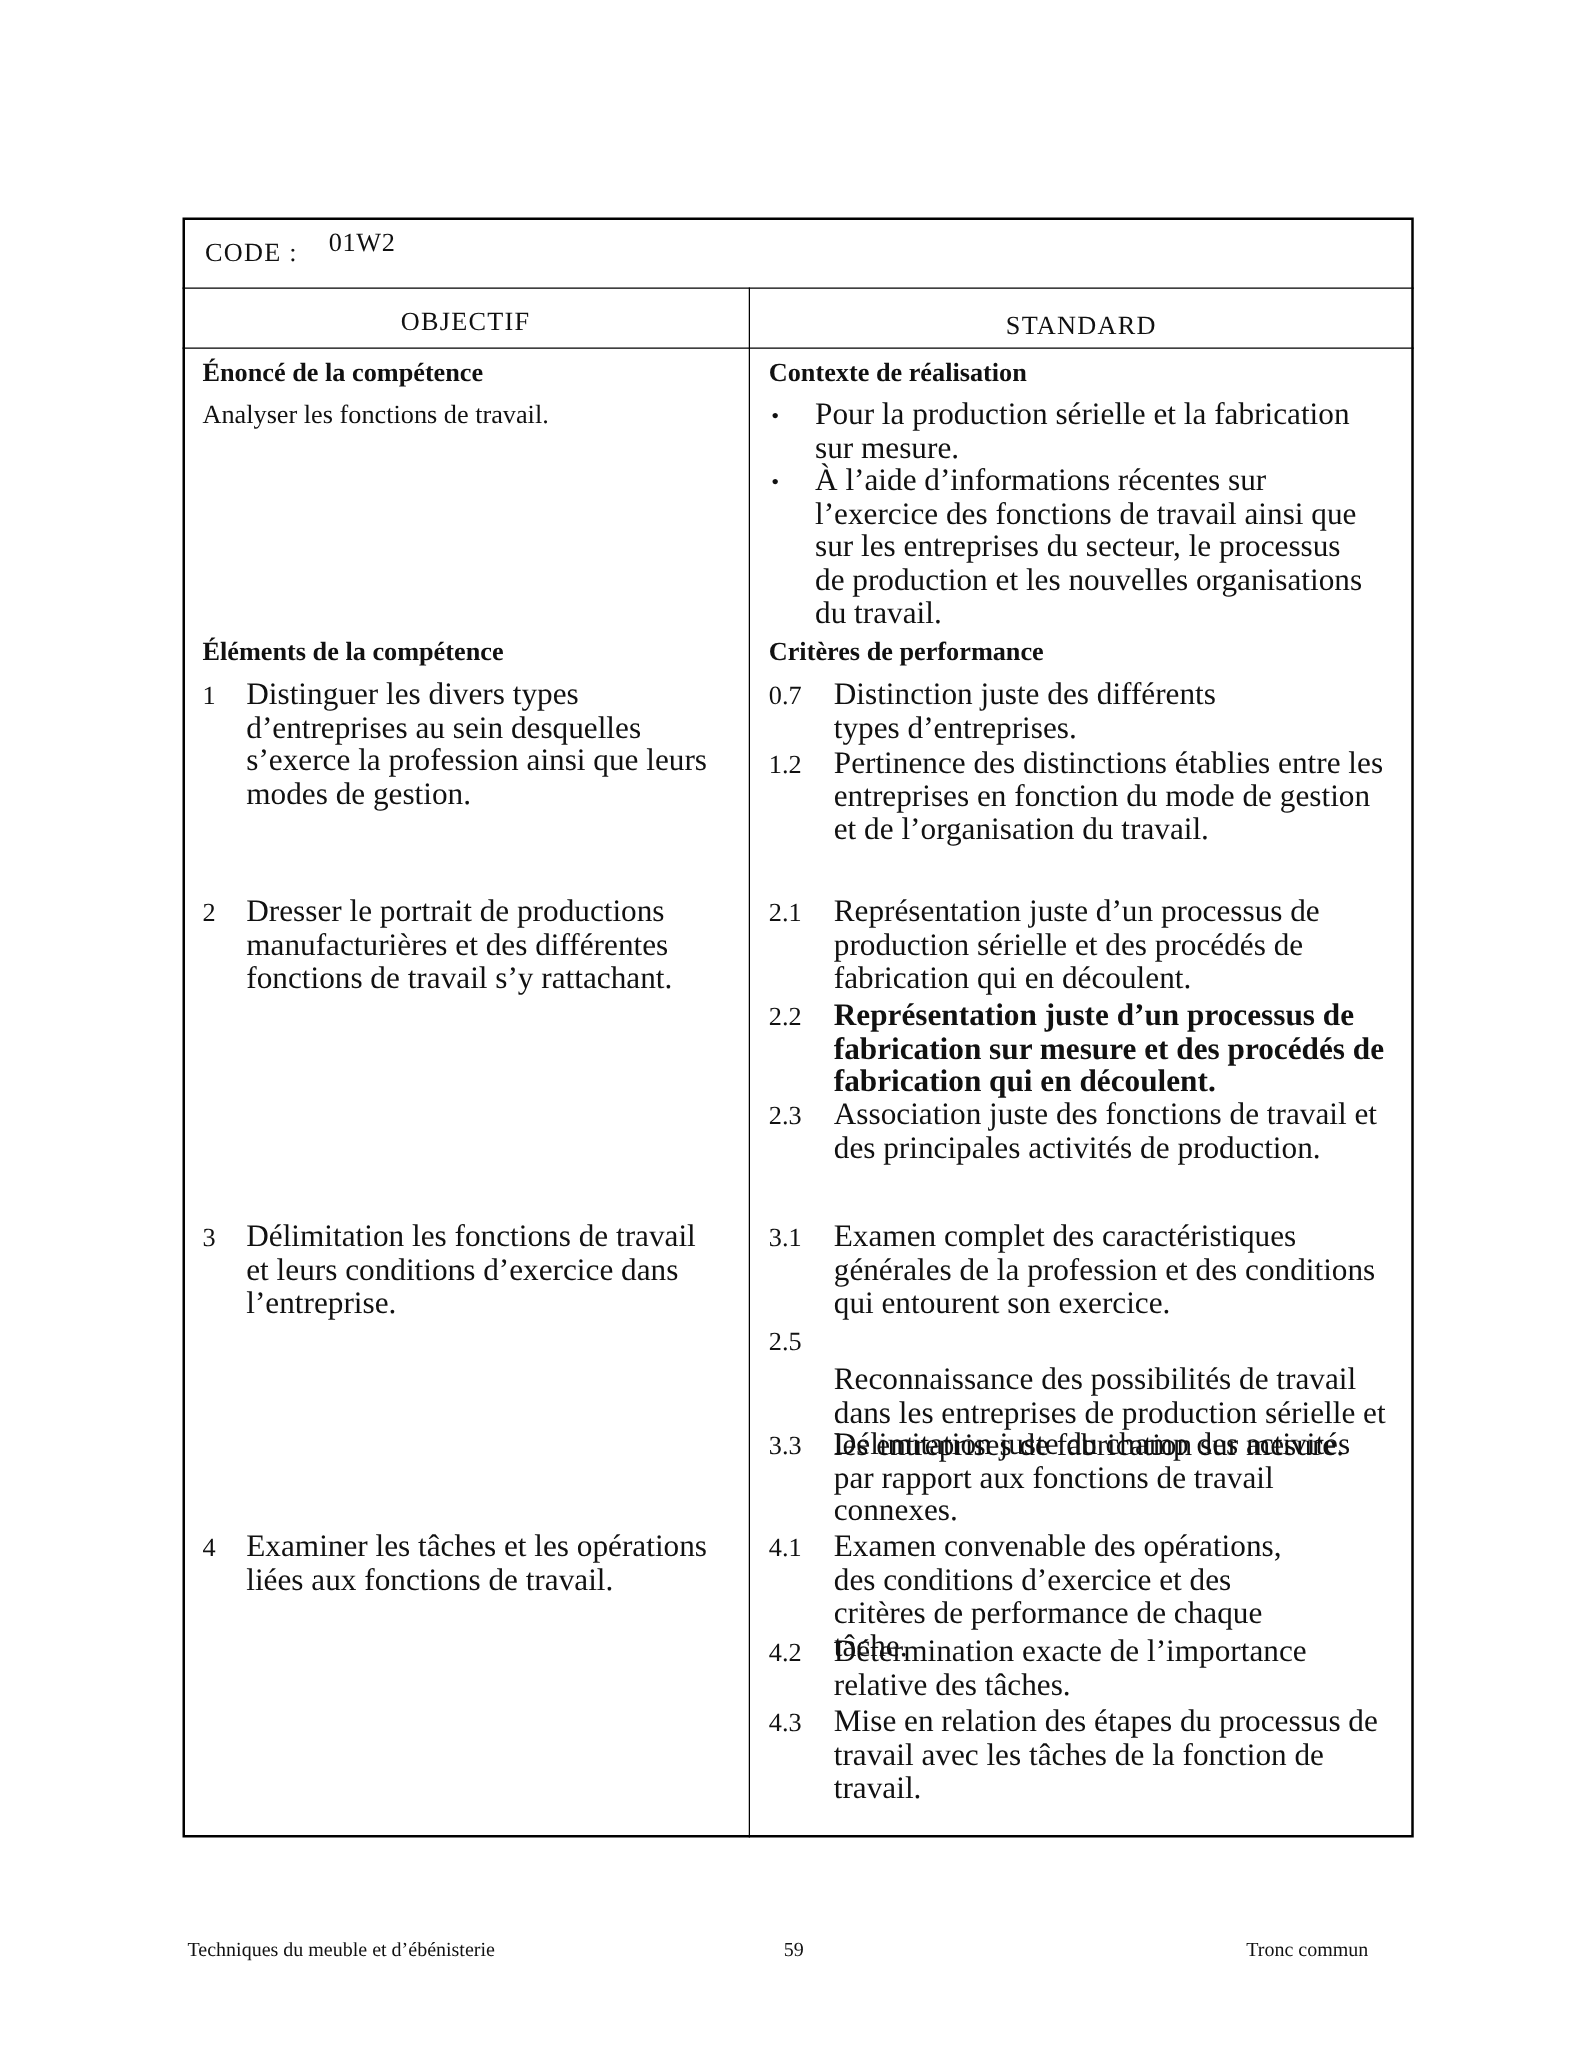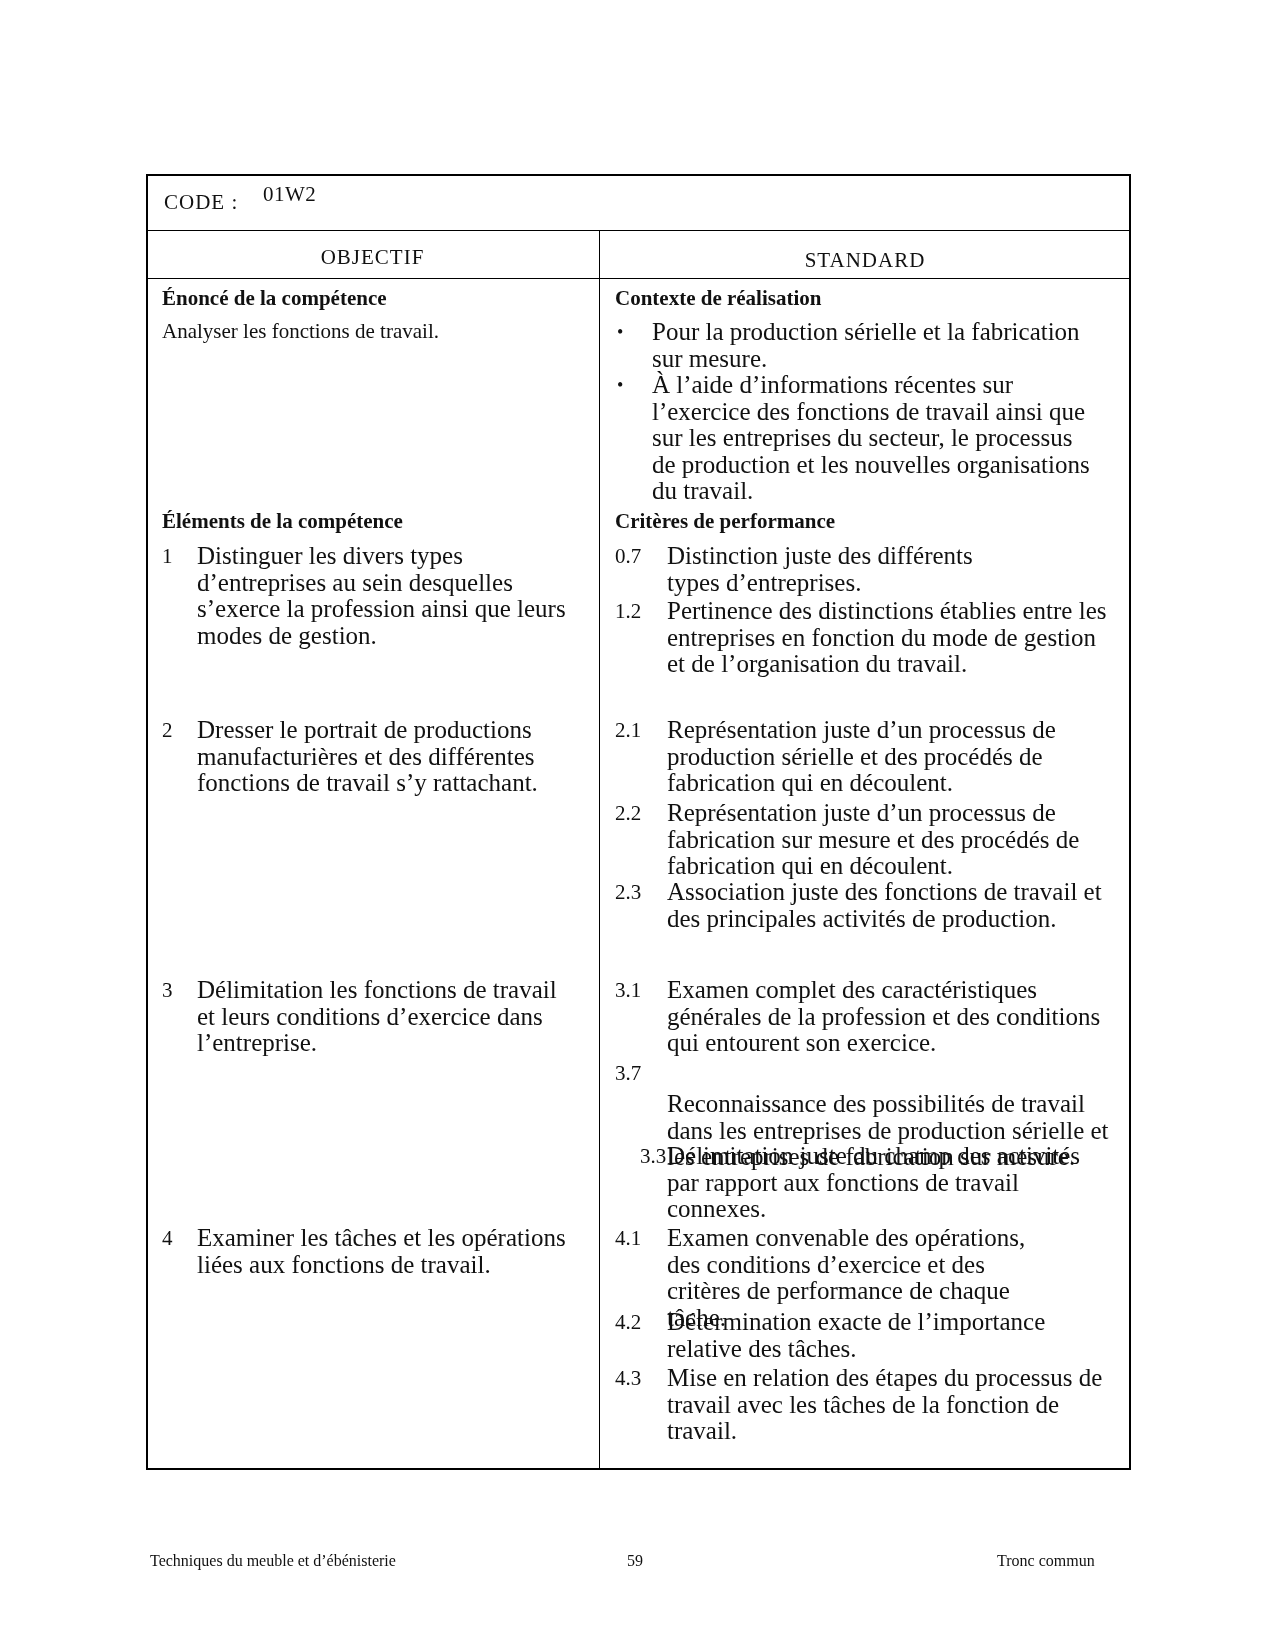--- a/index.html
+++ b/index.html
@@ -77,36 +77,36 @@
 <div>
   <span class="num" style="left:615px; top:598px;">1.2</span>
   <span class="body" style="left:667px; top:598px; width:445px;">Pertinence des distinctions établies entre les entreprises en fonction du mode de gestion et de l’organisation du travail.</span>
 </div>
 <div>
   <span class="num" style="left:615px; top:717px;">2.1</span>
   <span class="body" style="left:667px; top:717px; width:455px;">Représentation juste d’un processus de production sérielle et des procédés de fabrication qui en découlent.</span>
 </div>
 <div>
   <span class="num" style="left:615px; top:800px;">2.2</span>
-  <span class="body" style="left:667px; top:800px; width:450px;">Représentation juste d’un processus de fabrication sur mesure et des procédés de fabrication qui en découlent.</span>
+  <span class="body" style="left:667px; top:800px; width:450px;font-weight:bold;">Représentation juste d’un processus de fabrication sur mesure et des procédés de fabrication qui en découlent.</span>
 </div>
 <div>
   <span class="num" style="left:615px; top:879px;">2.3</span>
   <span class="body" style="left:667px; top:879px; width:440px;">Association juste des fonctions de travail et des principales activités de production.</span>
 </div>
 <div>
   <span class="num" style="left:615px; top:977px;">3.1</span>
   <span class="body" style="left:667px; top:977px; width:450px;">Examen complet des caractéristiques générales de la profession et des conditions qui entourent son exercice.</span>
 </div>
 <div>
-  <span class="num" style="left:615px; top:1060px;">3.7</span>
+  <span class="num" style="left:615px; top:1060px;">2.5</span>
   <span class="body" style="left:667px; top:1091px; width:445px;">Reconnaissance des possibilités de travail dans les entreprises de production sérielle et les entreprises de fabrication sur mesure.</span>
 </div>
 <div>
-  <span class="num" style="left:615px; top:1143px;margin-left:25px;">3.3</span>
+  <span class="num" style="left:615px; top:1143px;">3.3</span>
   <span class="body" style="left:667px; top:1143px; width:445px;">Délimitation juste du champ des activités par rapport aux fonctions de travail connexes.</span>
 </div>
 <div>
   <span class="num" style="left:615px; top:1225px;">4.1</span>
   <span class="body" style="left:667px; top:1225px; width:395px;">Examen convenable des opérations, des conditions d’exercice et des critères de performance de chaque tâche.</span>
 </div>
 <div>
   <span class="num" style="left:615px; top:1309px;">4.2</span>
   <span class="body" style="left:667px; top:1309px; width:445px;">Détermination exacte de l’importance relative des tâches.</span>
 </div>

